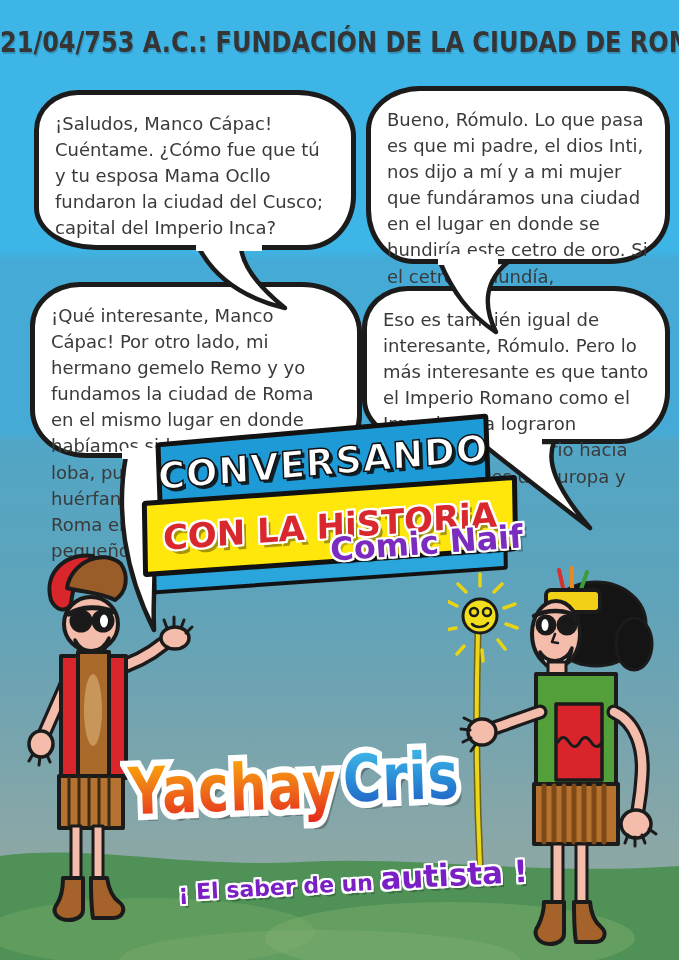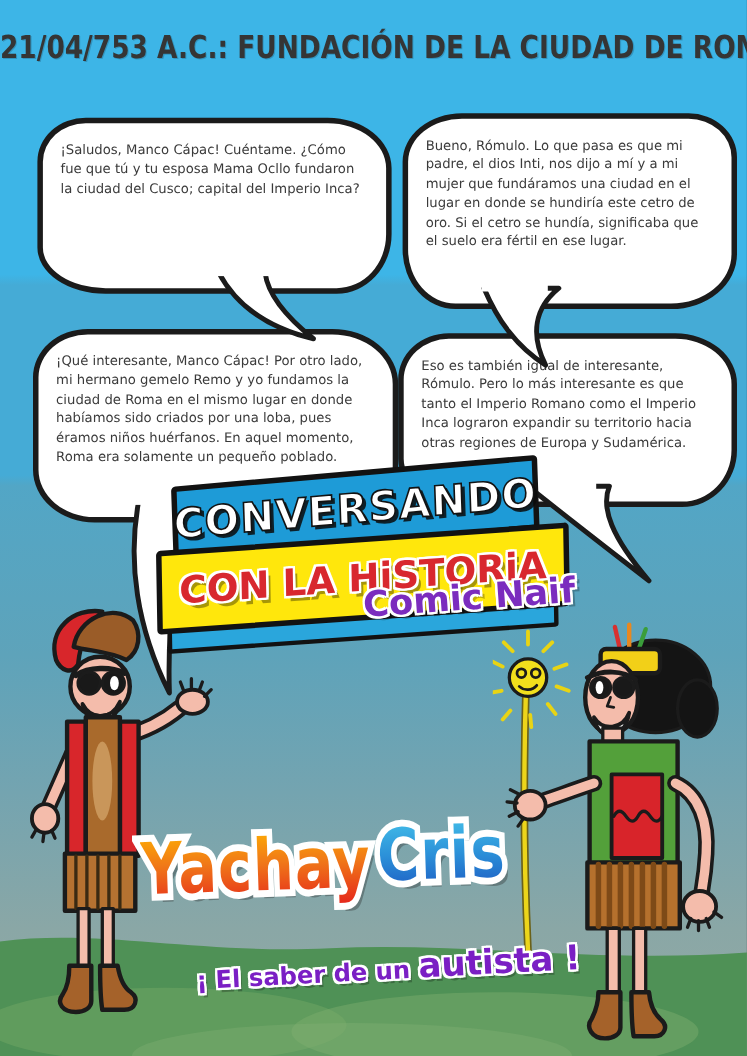--- a/index.html
+++ b/index.html
@@ -16,22 +16,22 @@
   .page-title{
     position:absolute;left:0;right:0;top:26px;text-align:center;
     font-size:24px;font-weight:bold;color:#353535;letter-spacing:0px;
     transform:scaleY(1.2);transform-origin:top center;
     text-shadow:1px 1px 0 rgba(20,50,70,.25);
     white-space:nowrap;
   }
   
   .bubble{
     position:absolute;background:#fff;border:5px solid #1b1b1b;
-    color:#3a3a3a;font-size:12px;line-height:1.45;
-    padding:16px 16px;box-sizing:border-box;z-index:2;margin-top:17px;
+    color:#3a3a3a;font-size:18px;line-height:1.45;
+    padding:16px 16px;box-sizing:border-box;z-index:2;
   }
   .bubble-1{left:34px;top:90px;width:322px;height:160px;
     border-radius:44px 58px 50px 62px / 40px 46px 54px 42px;}
   .bubble-2{left:366px;top:86px;width:304px;height:178px;
     border-radius:54px 44px 60px 48px / 44px 40px 50px 54px;}
   .bubble-3{left:30px;top:282px;width:332px;height:176px;
     border-radius:50px 60px 46px 56px / 44px 50px 42px 48px;}
   .bubble-4{left:362px;top:286px;width:308px;height:158px;
     border-radius:46px 56px 50px 60px / 42px 46px 52px 44px;}
   .tail{position:absolute;z-index:2;}

